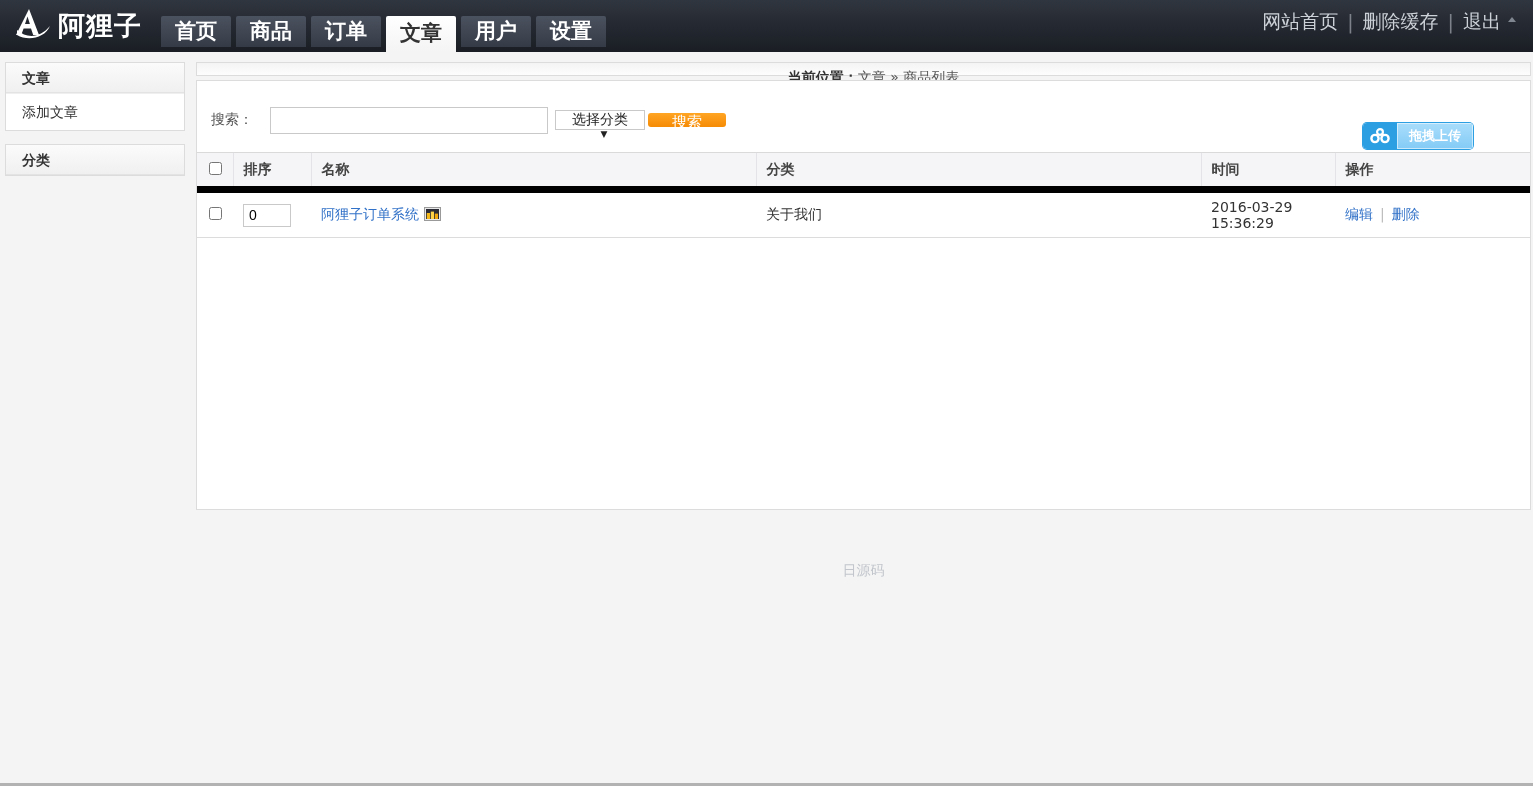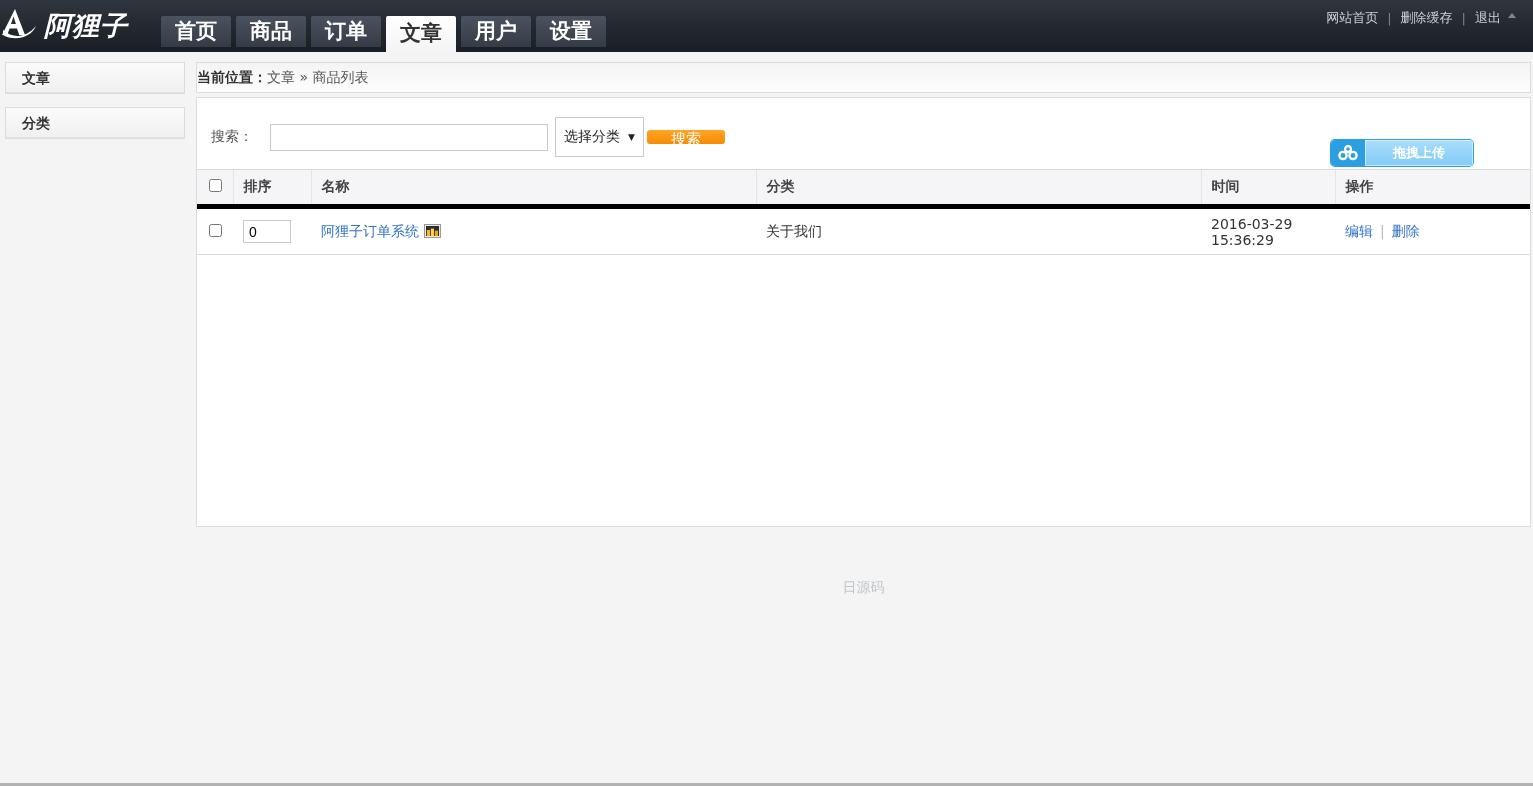--- a/index.html
+++ b/index.html
@@ -4,70 +4,70 @@
 <style>
   * { margin:0; padding:0; box-sizing:border-box; }
   html,body { width:1533px; height:786px; }
   body {
     font-family:"DejaVu Sans","Liberation Sans",sans-serif;
     background:#f4f4f4; position:relative; overflow:hidden;
   }
   
   .topbar { position:relative; height:52px;
     background:linear-gradient(180deg,#30363f 0%,#23272f 55%,#1a1e24 100%); }
-  .logo { position:absolute; left:1px; top:8px; display:flex; align-items:center;font-style:italic; }
+  .logo { position:absolute; left:15px; top:8px; display:flex; align-items:center; }
   .logo-text { color:#fff; font-size:27px; font-weight:bold; margin-left:7px; letter-spacing:1px; }
   .tabs { position:absolute; left:161px; bottom:0; display:flex; align-items:flex-end; }
   .tab { width:70px; height:31px; line-height:31px; margin-right:5px; margin-bottom:5px;
     text-align:center; color:#fff; font-size:21px; font-weight:bold;
     background:linear-gradient(180deg,#4b525f,#353b46); border-radius:2px 2px 0 0; cursor:pointer; }
   .tab.active { background:linear-gradient(180deg,#ffffff,#f4f4f4); color:#333;
     height:36px; line-height:34px; margin-bottom:0; }
-  .toplinks { position:absolute; top:9px; right:17px; font-size:13px; color:#ccd1d8;
+  .toplinks { position:absolute; top:9px; right:17px; font-size:19px; color:#ccd1d8;
     display:flex; align-items:center;justify-content:flex-end; }
   .toplinks .tlink { cursor:pointer; }
   .toplinks .sep { color:#7d828a; margin:0 9px; }
   .caret-up { width:0; height:0; border-left:4px solid transparent; border-right:4px solid transparent;
     border-bottom:5px solid #80868f; display:inline-block; margin-left:7px; margin-bottom:6px; }
   
   .page { display:flex; padding:10px 2px 0 5px; align-items:flex-start; }
   
   .sidebar { width:180px; flex:0 0 180px; }
   .side-box { background:#fff; border:1px solid #dcdcdc; margin-bottom:13px; }
   .side-title { height:30px; line-height:30px; padding-left:16px; font-size:14px; font-weight:bold;
     color:#333; background:linear-gradient(180deg,#fbfbfb,#f0f0f0); border-bottom:1px solid #e3e3e3; }
   .side-item { height:37px; line-height:37px; padding-left:16px; font-size:14px; color:#333;
     border-top:1px solid #efefef; cursor:pointer; background:#fff; }
   .side-item.active { background:#717e90; color:#fff; font-weight:bold; border-top:none; }
   
   .main { flex:1; margin-left:11px; }
-  .breadcrumb { height:31px; line-height:29px; border:1px solid #dcdcdc; 
-    background:linear-gradient(180deg,#f4f4f4,#fdfdfd); font-size:14px; color:#555; }
+  .breadcrumb { height:14px; line-height:29px; border:1px solid #dcdcdc; padding-left:20px;
+    background:linear-gradient(180deg,#f4f4f4,#fdfdfd); font-size:14px; color:#555;text-align:center; }
   .breadcrumb b { color:#333; }
   .panel { position:relative; margin-top:4px; height:430px; background:#fff; border:1px solid #dcdcdc; }
   
   .search-row { display:flex; align-items:center; padding:24px 0 0 14px; height:54px; }
   .search-label { font-size:14px; color:#555; margin-right:17px; }
   .search-input { width:278px; height:27px; border:1px solid #c9c9c9; padding:0 6px; font-size:14px; }
-  .select-box { margin-left:7px; height:40px; border:1px solid #c9c9c9; background:#fff;
-    display:flex; align-items:center; padding:0 8px; font-size:14px; color:#222; cursor:pointer; }
+  .select-box { margin-left:7px; height:20px; border:1px solid #c9c9c9; background:#fff;
+    display:flex; align-items:center; padding:0 16px; font-size:14px; color:#222; cursor:pointer;flex-direction:column; }
   .select-caret { font-size:9px; margin-left:8px; color:#222; }
   .btn-orange { border:none; border-radius:3px; color:#fff; font-size:15px; cursor:pointer;
     background:linear-gradient(180deg,#ffa524,#f68b05); font-family:inherit; }
   .search-btn { margin-left:3px; width:78px; height:14px; }
   
   .upload { position:absolute; top:42px; right:57px; display:flex; height:26px;
     border-radius:4px; overflow:hidden; box-shadow:0 0 0 1px #2b9fe2; cursor:pointer; }
   .upload-iconseg { width:34px; background:#2b9fe2; display:flex; align-items:center; justify-content:center; }
   .upload-label { background:linear-gradient(180deg,#a9ddfb,#83cbf6); color:#fff; font-size:13px;
-    font-weight:bold; display:flex; align-items:center; padding:0 28px;
+    font-weight:bold; display:flex; align-items:center; padding:0 12px;
     box-shadow:inset 0 0 0 1px rgba(255,255,255,.55); }
   
   table { width:100%; border-collapse:collapse; table-layout:fixed; margin-top:17px; }
-  thead th { height:37px; background:#f5f5f7; border-top:1px solid #dadada; border-bottom:5px solid #000000;
+  thead th { height:37px; background:#f5f5f7; border-top:1px solid #dadada; border-bottom:7px solid #000000;
     font-size:14px; color:#444; text-align:left; font-weight:bold; padding-left:10px; }
   thead th + th { border-left:1px solid #e4e4e8; }
   tbody td { height:48px; border-bottom:1px solid #dcdcdc; font-size:14px; color:#333; padding-left:10px; }
   .col-check { padding-left:12px !important; }
   .sort-input { width:48px; height:23px; border:1px solid #c9c9c9; padding:0 5px; font-size:14px; }
   a.blue { color:#3272c8; text-decoration:none; cursor:pointer; }
   .thumb-icon { display:inline-block; vertical-align:-2px; margin-left:5px; }
   .act-sep { color:#bbb; margin:0 7px; }
   
   .batch-row { display:flex; align-items:center; padding:13px 21px 0 12px; }
@@ -110,20 +110,21 @@
     <span class="tlink">退出</span>
     <span class="caret-up"></span>
   </div>
 </div>
 
 <div class="page">
 
   <aside class="sidebar">
     <div class="side-box">
       <div class="side-title">文章</div>
+      <div class="side-item">添加文章</div>
     </div>
     <div class="side-box">
       <div class="side-title">分类</div>
     </div>
   </aside>
 
   <main class="main">
 
     <div class="breadcrumb">
       <b>当前位置：</b><span>文章 » 商品列表</span>

